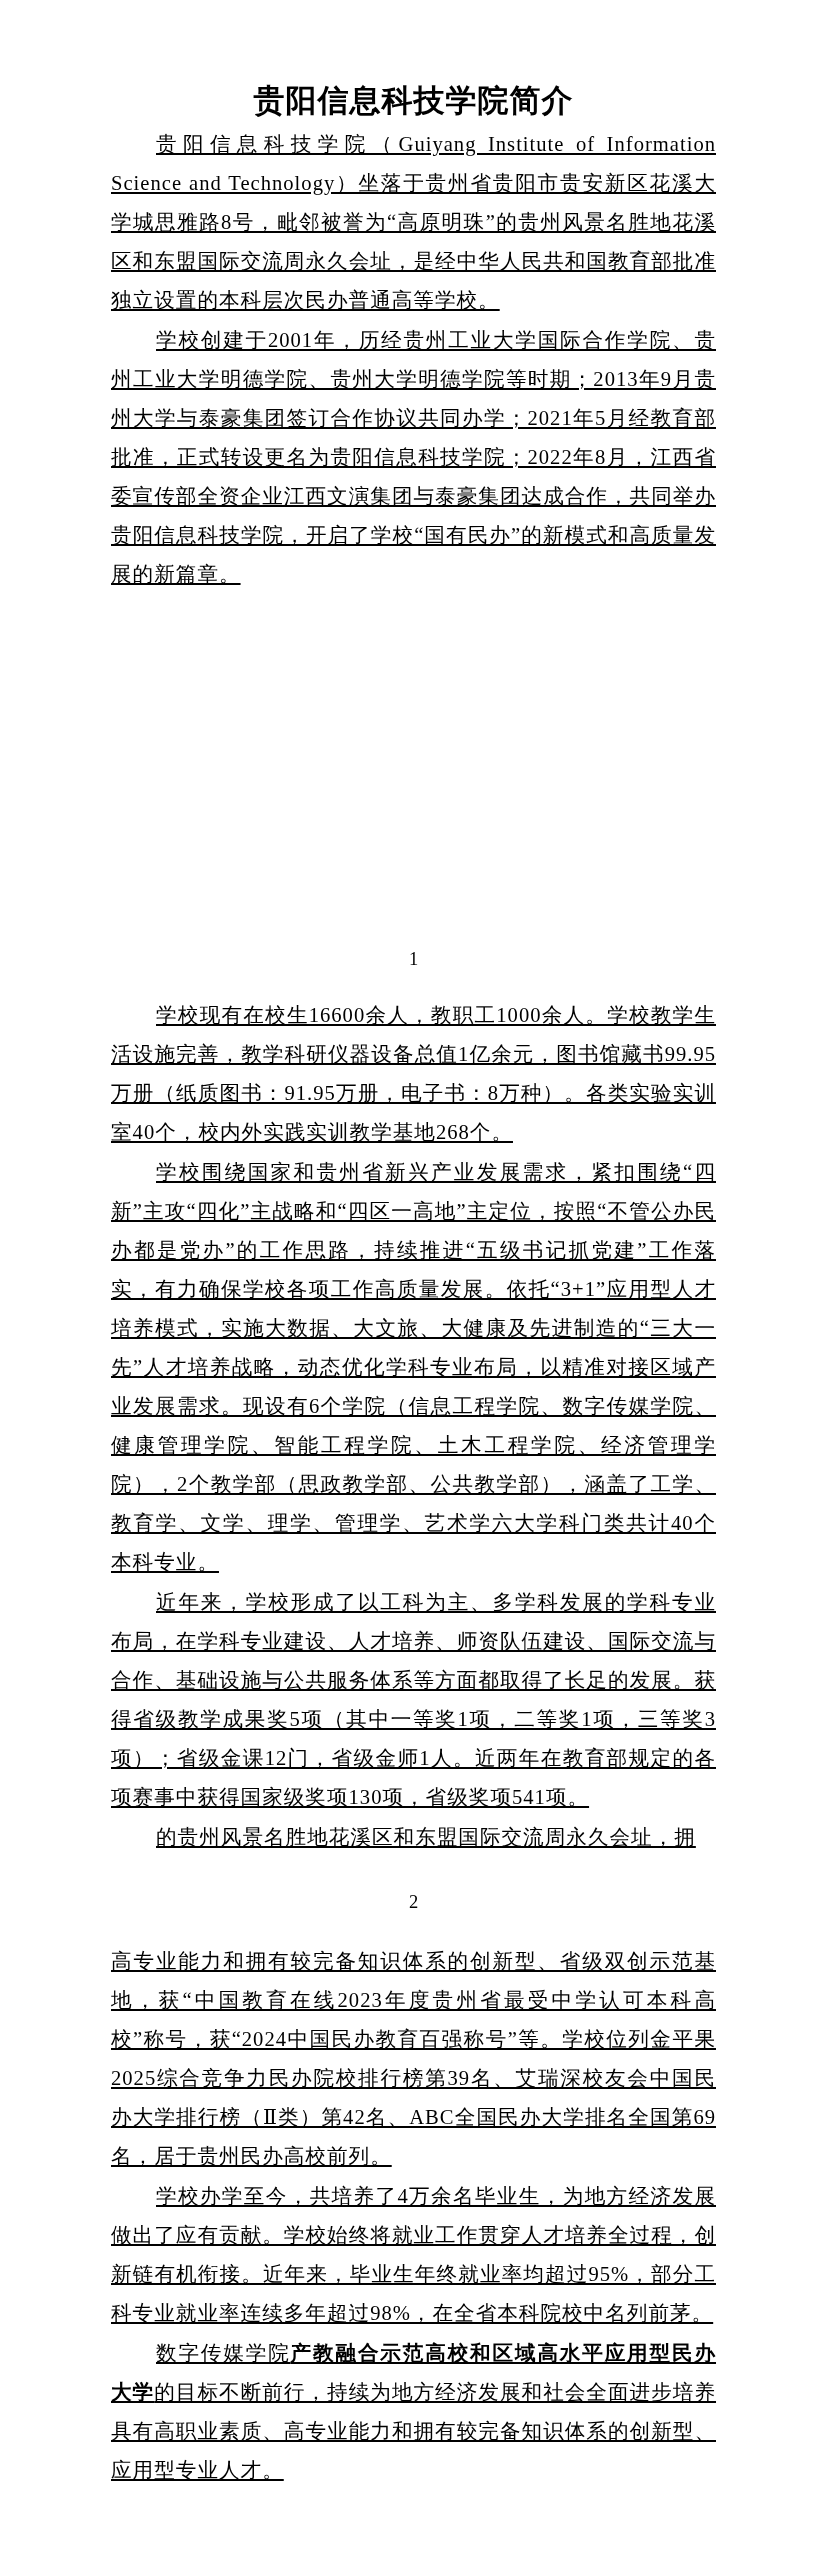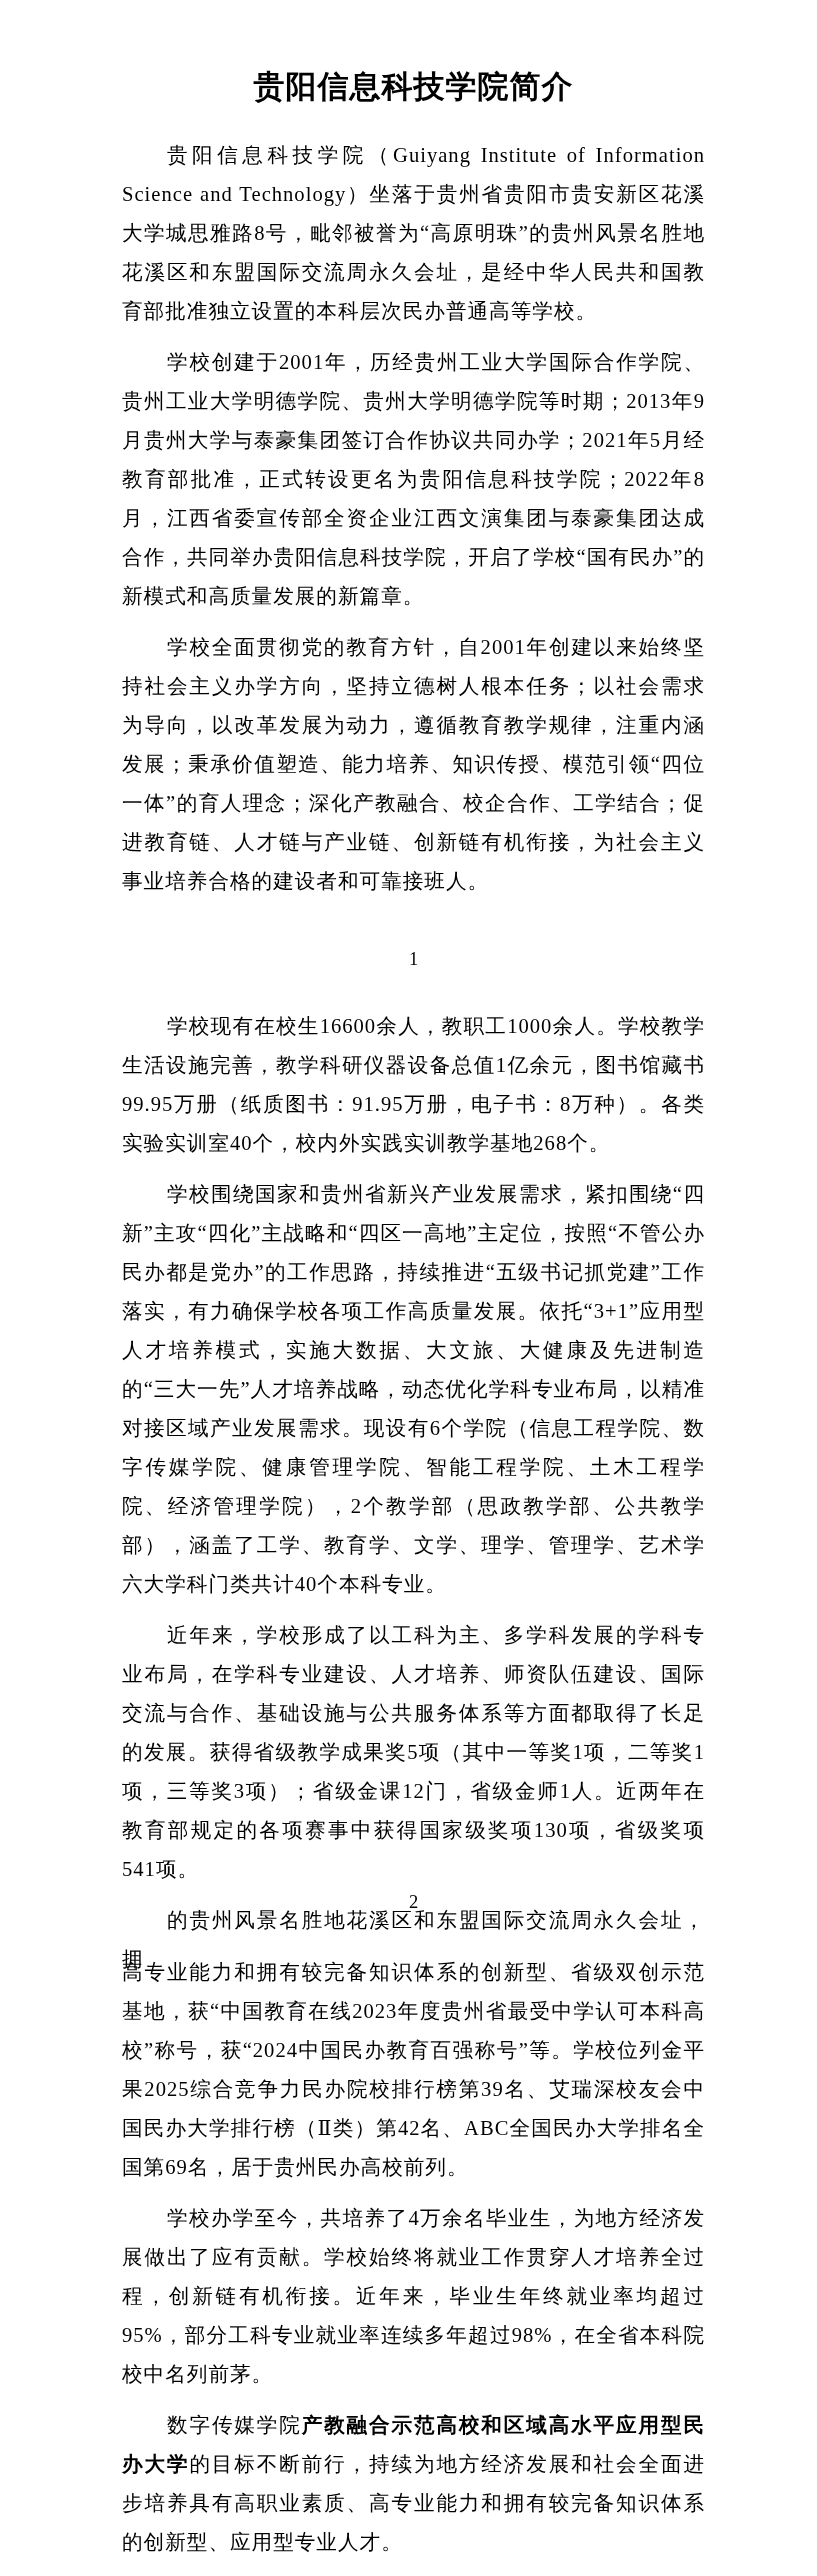--- a/index.html
+++ b/index.html
@@ -11,43 +11,44 @@
     position: relative;
     width: 818px;
     height: 2924px;
     background: #ffffff;
     color: #000000;
     font-family: "Liberation Serif", "DejaVu Serif", serif;
     overflow: hidden;
   }
   .doc-title {
     position: absolute;
-    top: 66px;
+    top: 80px;
     left: 110px;
     width: 607px;
     text-align: center;
     font-size: 31px;
     font-weight: bold;
     letter-spacing: 1px;
     white-space: nowrap;
   }
   .body-block {
     position: absolute;
     left: 110px;
     width: 607px;
     font-size: 20.6px;
     line-height: 39px;
     letter-spacing: 1px;
     text-align: justify;
     text-justify: inter-ideograph;
   }
   .body-block p {
-    margin: 12px;
+    margin: 1px;
     padding: 0;
     text-indent: 45px;
+    text-decoration: underline;
   }
   .body-block p.no-indent {
     text-indent: 0;
   }
   .body-block b {
     font-weight: bold;
   }
   .block-1 { top: 124px; }
   .block-2 { top: 995px; }
   .block-3 { top: 1941px; }
@@ -65,21 +66,20 @@
 </head>
 <body>
 
 <div class="document-canvas">
 
   <div class="doc-title">贵阳信息科技学院简介</div>
 
   <div class="body-block block-1">
       <p>贵阳信息科技学院（Guiyang Institute of Information Science and Technology）坐落于贵州省贵阳市贵安新区花溪大学城思雅路8号，毗邻被誉为“高原明珠”的贵州风景名胜地花溪区和东盟国际交流周永久会址，是经中华人民共和国教育部批准独立设置的本科层次民办普通高等学校。</p>
       <p>学校创建于2001年，历经贵州工业大学国际合作学院、贵州工业大学明德学院、贵州大学明德学院等时期；2013年9月贵州大学与泰豪集团签订合作协议共同办学；2021年5月经教育部批准，正式转设更名为贵阳信息科技学院；2022年8月，江西省委宣传部全资企业江西文演集团与泰豪集团达成合作，共同举办贵阳信息科技学院，开启了学校“国有民办”的新模式和高质量发展的新篇章。</p>
-      <p>学校全面贯彻党的教育方针，自2001年创建以来始终坚持社会主义办学方向，坚持立德树人根本任务；以社会需求为导向，以改革发展为动力，遵循教育教学规律，注重内涵发展；秉承价值塑造、能力培养、知识传授、模范引领“四位一体”的育人理念；深化产教融合、校企合作、工学结合；促进教育链、人才链与产业链、创新链有机衔接，为社会主义事业培养合格的建设者和可靠接班人。</p>
     </div>
 
   <div class="page-num page-num-1">1</div>
 
   <div class="body-block block-2">
       <p>学校现有在校生16600余人，教职工1000余人。学校教学生活设施完善，教学科研仪器设备总值1亿余元，图书馆藏书99.95万册（纸质图书：91.95万册，电子书：8万种）。各类实验实训室40个，校内外实践实训教学基地268个。</p>
       <p>学校围绕国家和贵州省新兴产业发展需求，紧扣围绕“四新”主攻“四化”主战略和“四区一高地”主定位，按照“不管公办民办都是党办”的工作思路，持续推进“五级书记抓党建”工作落实，有力确保学校各项工作高质量发展。依托“3+1”应用型人才培养模式，实施大数据、大文旅、大健康及先进制造的“三大一先”人才培养战略，动态优化学科专业布局，以精准对接区域产业发展需求。现设有6个学院（信息工程学院、数字传媒学院、健康管理学院、智能工程学院、土木工程学院、经济管理学院），2个教学部（思政教学部、公共教学部），涵盖了工学、教育学、文学、理学、管理学、艺术学六大学科门类共计40个本科专业。</p>
       <p>近年来，学校形成了以工科为主、多学科发展的学科专业布局，在学科专业建设、人才培养、师资队伍建设、国际交流与合作、基础设施与公共服务体系等方面都取得了长足的发展。获得省级教学成果奖5项（其中一等奖1项，二等奖1项，三等奖3项）；省级金课12门，省级金师1人。近两年在教育部规定的各项赛事中获得国家级奖项130项，省级奖项541项。</p>
       <p>的贵州风景名胜地花溪区和东盟国际交流周永久会址，拥</p>
     </div>

